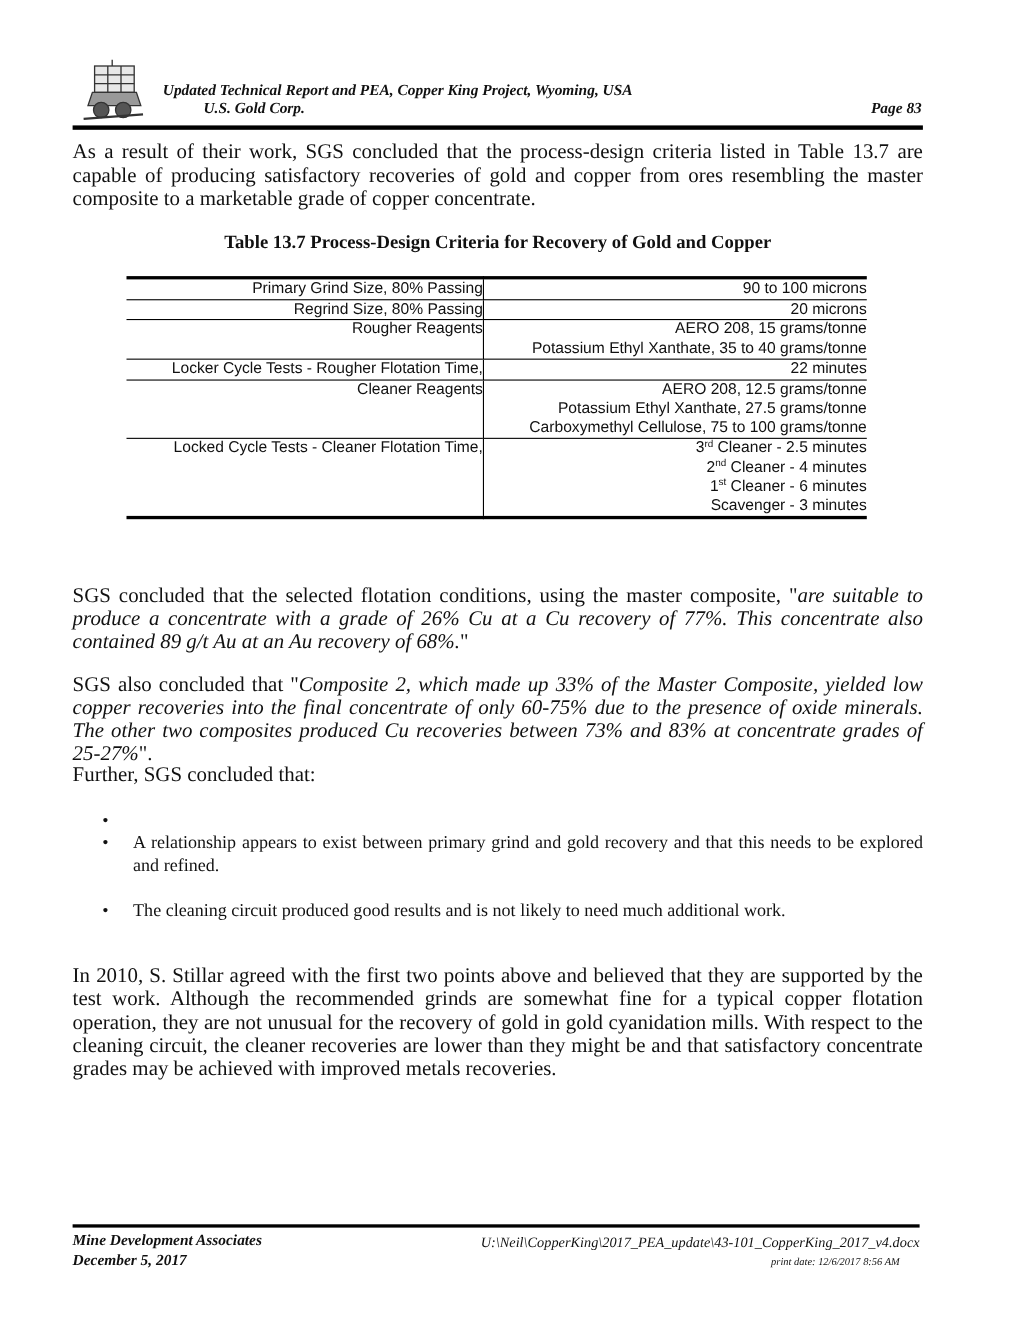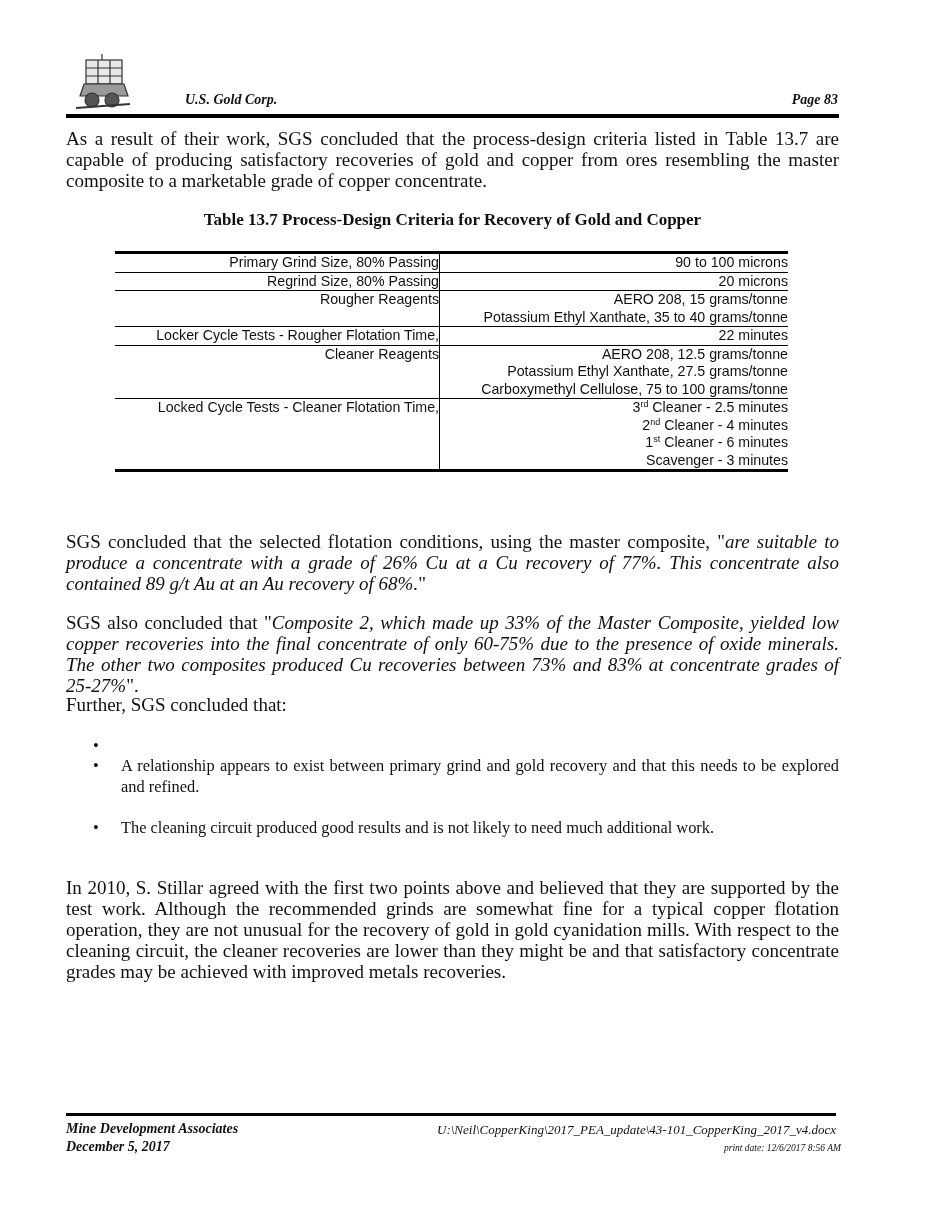--- a/index.html
+++ b/index.html
@@ -38,40 +38,41 @@
   .bullets li { position: relative; padding-left: 55px; margin-bottom: 20px; text-align: justify; }
   .bullets li .dot { position: absolute; left: 27px; top: 0; }
 
   .p5 { top: 877px; }
 
   
   .ftr-rule { position: absolute; left: 66px; top: 1113px; width: 770px; height: 3px; background: #000; }
   .ftr-left1 { position: absolute; left: 66px; top: 1120px; font-style: italic; font-weight: bold; font-size: 14px; line-height: 18px; }
   .ftr-left2 { position: absolute; left: 66px; top: 1138px; font-style: italic; font-weight: bold; font-size: 14px; line-height: 18px; }
   .ftr-right1 { position: absolute; right: 99px; top: 1124px; font-style: italic; font-size: 13px; line-height: 12px; white-space: nowrap; }
-  .ftr-right2 { position: absolute; right: 94px; top: 1142px; font-style: italic; font-size: 9.5px; line-height: 12px; white-space: nowrap; }
+  .ftr-right2 { position: absolute; right: 117px; top: 1142px; font-style: italic; font-size: 9.5px; line-height: 12px; white-space: nowrap; }
 </style>
 </head>
 <body>
 
 <div class="hdr">
   <svg class="logo" viewBox="0 0 62 58">
     <g fill="none" stroke="#333" stroke-width="1.2">
       <rect x="14" y="6" width="36" height="24" fill="#e8e8e8"></rect>
       <line x1="14" y1="14" x2="50" y2="14"></line>
       <line x1="14" y1="22" x2="50" y2="22"></line>
       <line x1="26" y1="6" x2="26" y2="30"></line>
       <line x1="38" y1="6" x2="38" y2="30"></line>
       <path d="M12 30 L52 30 L56 42 L8 42 Z" fill="#999"></path>
       <circle cx="20" cy="46" r="7" fill="#555"></circle>
       <circle cx="40" cy="46" r="7" fill="#555"></circle>
       <path d="M4 54 L58 50" stroke-width="2"></path>
       <line x1="30" y1="0" x2="30" y2="6"></line>
     </g>
   </svg>
+  <div class="hdr-title">Updated Technical Report and PEA, Copper King Project, Wyoming, USA</div>
   <div class="hdr-company">U.S. Gold Corp.</div>
   <div class="hdr-page">Page 83</div>
 </div>
 <div class="hdr-rule"></div>
 
 <div class="para p1">As a result of their work, SGS concluded that the process-design criteria listed in Table 13.7  are capable of producing satisfactory recoveries of gold and copper from ores resembling the master composite to a marketable grade of copper concentrate.</div>
 
 <div class="caption">Table 13.7  Process-Design Criteria for Recovery of Gold and Copper</div>
 
 <table class="tbl">

